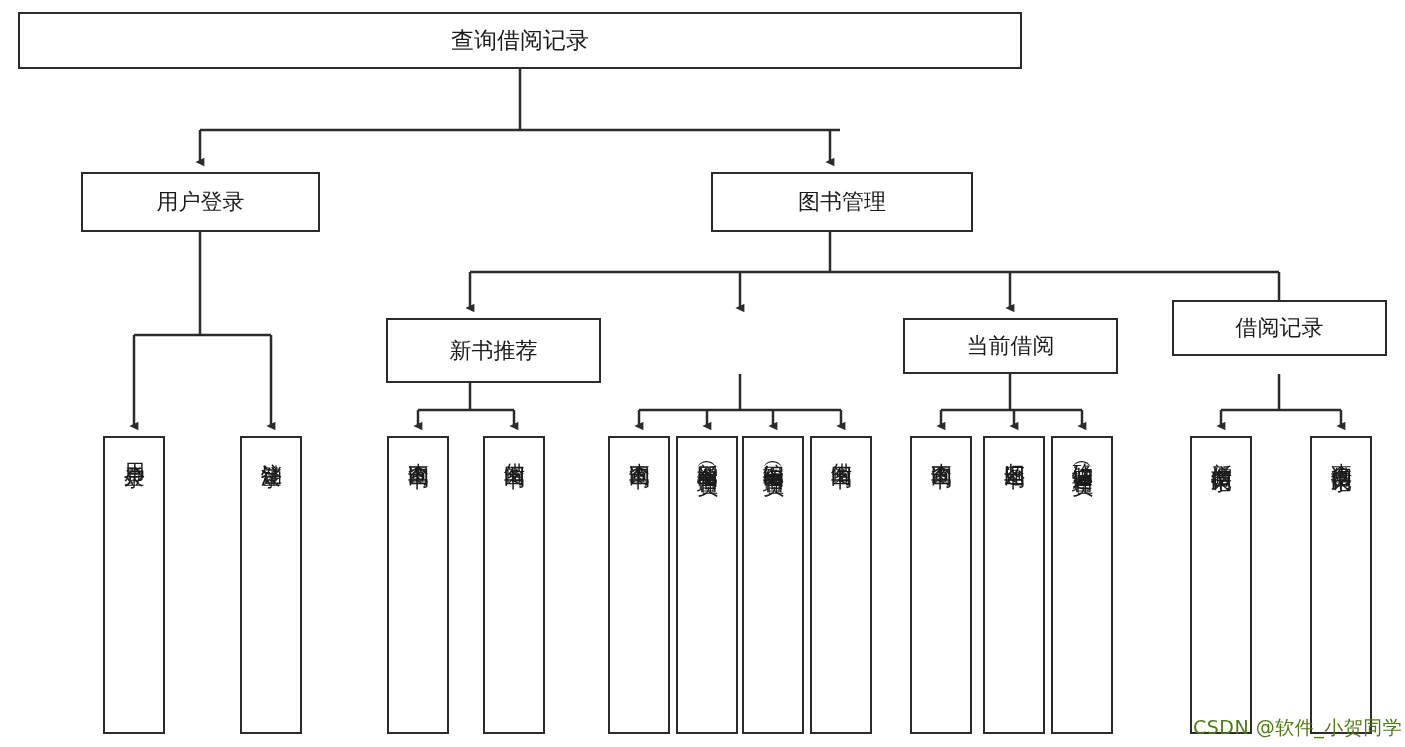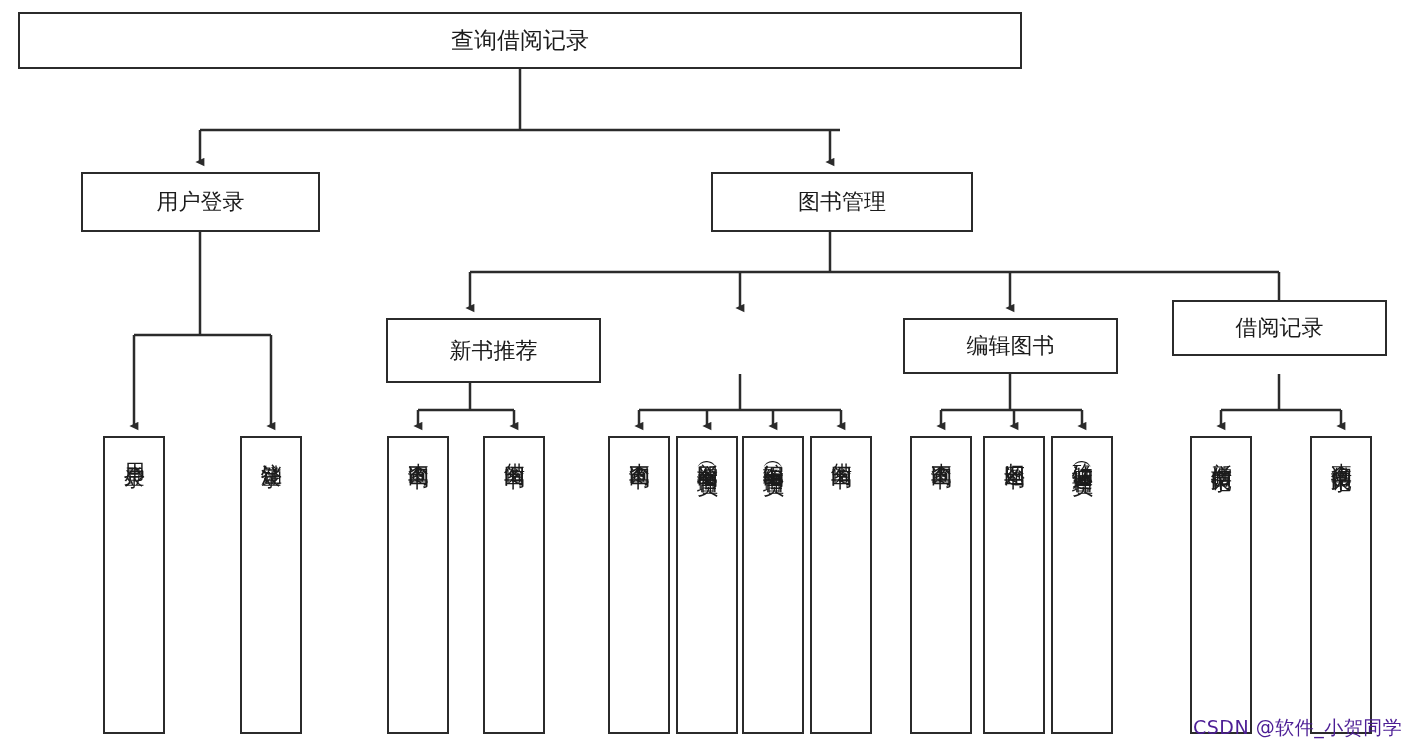--- a/index.html
+++ b/index.html
@@ -52,21 +52,21 @@
   .leaf .node-label {
     font-size: 21px;
     writing-mode: vertical-rl;
     text-orientation: upright;
     letter-spacing: 2px;
     white-space: nowrap;
     line-height: 1;
   }
   .watermark {
     position: absolute;
-    color: #4c1d95;
+    color: #4d7c0f;
     font-size: 19px;
     white-space: nowrap;
     z-index: 5;
     letter-spacing: 0.5px;
   }
 </style>
 </head>
 <body>
 
 <div id="canvas">
@@ -129,21 +129,21 @@
     <span class="node-label">用户登录</span>
   </div>
   <div class="node level1" style="left: 711px; top: 172px; width: 262px; height: 60px;">
     <span class="node-label">图书管理</span>
   </div>
 
   <div class="node level2" style="left: 363px; top: 318px; width: 215px; height: 65px; margin-left: 23px;">
     <span class="node-label">新书推荐</span>
   </div>
   <div class="node level2" style="left: 903px; top: 318px; width: 215px; height: 56px;">
-    <span class="node-label">编辑图书</span>
+    <span class="node-label">当前借阅</span>
   </div>
   <div class="node level2" style="left: 1172px; top: 300px; width: 215px; height: 56px;">
     <span class="node-label">借阅记录</span>
   </div>
 
   <div class="node leaf" style="left: 103px; top: 436px; width: 62px; height: 298px;">
     <span class="node-label">用户登录</span>
   </div>
   <div class="node leaf" style="left: 240px; top: 436px; width: 62px; height: 298px;">
     <span class="node-label">注销登录</span>

